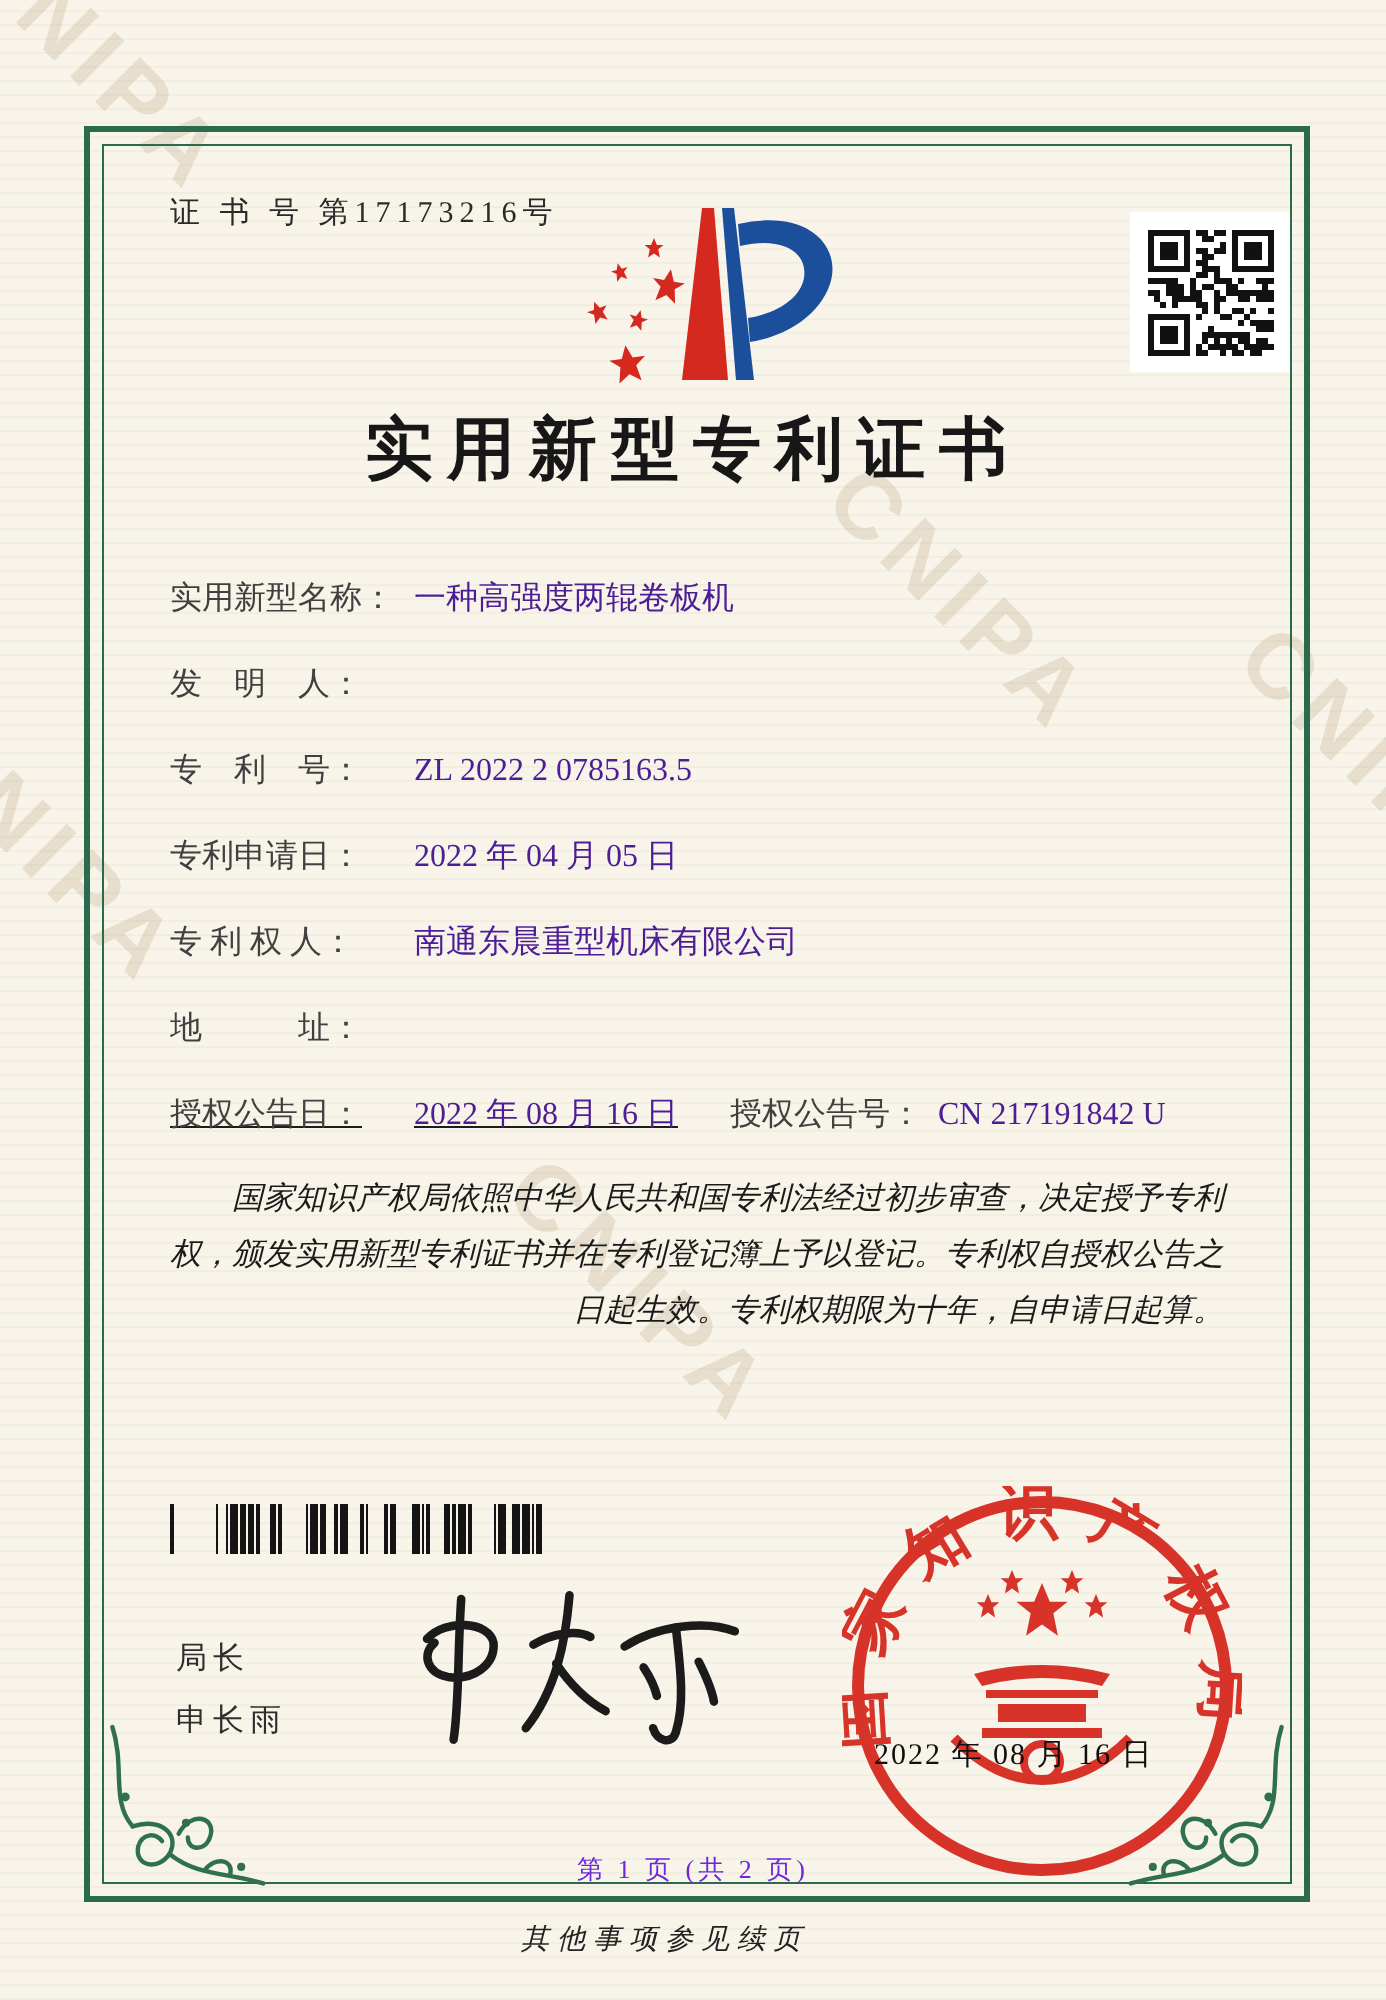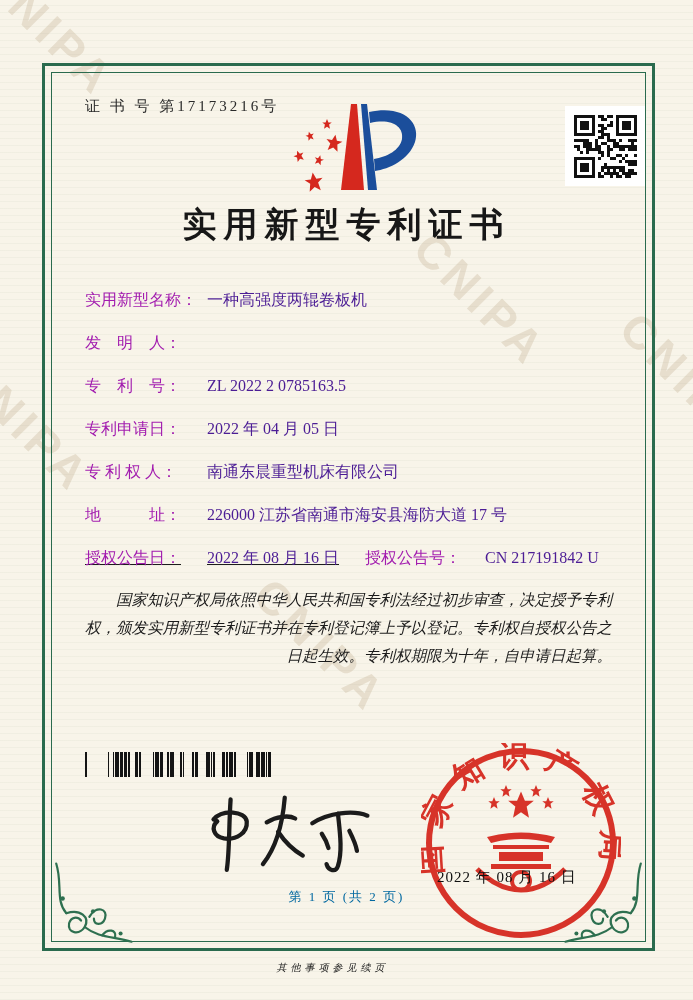--- a/index.html
+++ b/index.html
@@ -36,48 +36,48 @@
   .qr-box{
     position:absolute;left:565px;top:106px;width:80px;height:80px;
     background:#ffffff;display:flex;align-items:center;justify-content:center;
   }
   .title{
     position:absolute;left:0;top:202px;width:693px;text-align:center;
     font-size:34px;font-weight:700;letter-spacing:7px;color:#171717;
   }
   .fields{position:absolute;left:85px;top:287px;width:527px;font-size:16px;}
   .frow{display:flex;line-height:26px;margin-bottom:17px;}
-  .flabel{display:inline-block;min-width:114px;white-space:pre;color:#a21caf;}
+  .flabel{display:inline-block;min-width:114px;white-space:pre;color:#404040;}
   .fvalue{margin-left:8px;white-space:pre;color:#4c1d95;}
   .grant-pair1{display:flex;width:280px;text-decoration:underline;}
-  .grant-pair2{display:flex;gap:16px;}
+  .grant-pair2{display:flex;}
   .paras{
     position:absolute;left:84px;top:586px;width:528px;
     font-size:15.5px;line-height:1.82;color:#1b1b1b;font-style:italic;text-align:right;
   }
   .paras p{margin:0;text-indent:2em;}
   .barcode{position:absolute;left:85px;top:752px;}
   .director{
     position:absolute;left:88px;top:814px;
     font-family:"Liberation Sans","DejaVu Sans",sans-serif;
     font-size:15.5px;letter-spacing:3px;color:#2e2e2e;line-height:31px;
   }
   .sig{position:absolute;left:192px;top:790px;}
   .seal{position:absolute;left:421px;top:743px;width:200px;height:200px;opacity:0.94;}
   .seal-date{
     position:absolute;left:437px;top:868px;z-index:5;
     font-size:15px;letter-spacing:1px;color:#101010;white-space:pre;
   }
   .page-info{
-    position:absolute;left:0;top:888px;width:693px;text-align:center;
-    font-size:13px;letter-spacing:2px;color:#0369a1;
+    position:absolute;left:0;top:926px;width:693px;text-align:center;
+    font-size:13px;letter-spacing:2px;color:#6d28d9;
   }
   .continuation{
     position:absolute;left:0;top:961px;width:665px;text-align:center;
-    font-size:10px;letter-spacing:4px;color:#222;font-style:italic;
+    font-size:14px;letter-spacing:4px;color:#222;font-style:italic;
   }
   .ornament{position:absolute;width:92px;height:92px;z-index:4;}
   .orn-bl{left:47px;top:858px;}
   .orn-br{left:558px;top:858px;transform:scaleX(-1);}
 </style>
 </head>
 <body>
 
 <div class="wm" style="left:-34px;top:2px;">CNIPA</div>
 <div class="wm" style="left:398px;top:272px;">CNIPA</div>
@@ -274,21 +274,20 @@
     <div class="frow">
       <span class="flabel">专利申请日：</span>
       <span class="fvalue">2022 年 04 月 05 日</span>
     </div>
     <div class="frow">
       <span class="flabel">专 利 权 人：</span>
       <span class="fvalue">南通东晨重型机床有限公司</span>
     </div>
     <div class="frow">
       <span class="flabel">地　　　址：</span>
-      <span class="fvalue">226000 江苏省南通市海安县海防大道 17 号</span>
     </div>
     <div class="frow">
       <span class="grant-pair1">
         <span class="flabel">授权公告日：</span>
         <span class="fvalue">2022 年 08 月 16 日</span>
       </span>
       <span class="grant-pair2">
         <span class="flabel" style="min-width:0;">授权公告号：</span>
         <span class="fvalue">CN 217191842 U</span>
       </span>
@@ -328,20 +327,24 @@
         <rect x="149" y="0" width="2" height="25"></rect>
         <rect x="162" y="0" width="1" height="25"></rect>
         <rect x="164" y="0" width="4" height="25"></rect>
         <rect x="171" y="0" width="4" height="25"></rect>
         <rect x="176" y="0" width="4" height="25"></rect>
         <rect x="181" y="0" width="1" height="25"></rect>
         <rect x="183" y="0" width="3" height="25"></rect>
       </svg>
   </div>
 
+  <div class="director">
+    <div>局长</div>
+    <div>申长雨</div>
+  </div>
 
   <div class="sig">
     <svg width="195" height="95" viewBox="0 0 200 100" fill="none" stroke="#1b1b1b" stroke-width="4.5" stroke-linecap="round" stroke-linejoin="round">
       <path d="M38,10 C36,40 37,64 34,84"></path>
       <path d="M20,31 C30,20 53,22 55,33 C56,45 44,53 31,51 C20,49 17,39 24,33"></path>
       <path d="M95,8 C93,32 88,58 72,78"></path>
       <path d="M76,34 C86,28 99,26 106,30"></path>
       <path d="M88,44 C96,56 105,64 114,69"></path>
       <path d="M124,35 C141,24 167,21 182,27"></path>
       <path d="M151,25 C153,44 156,64 151,80 C149,87 141,85 139,78"></path>

